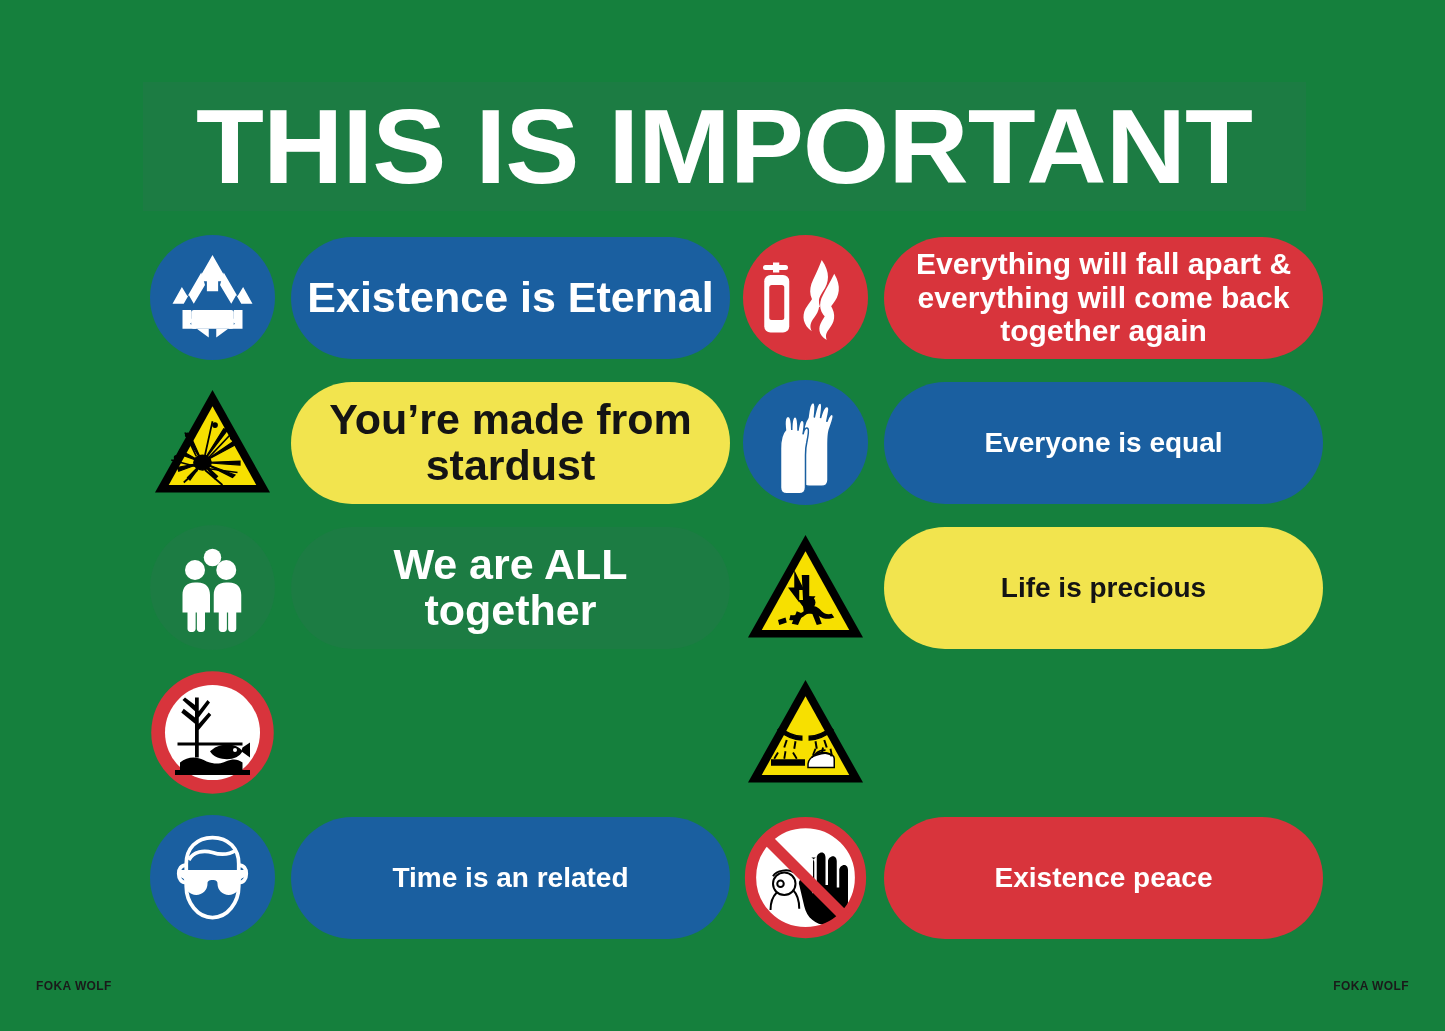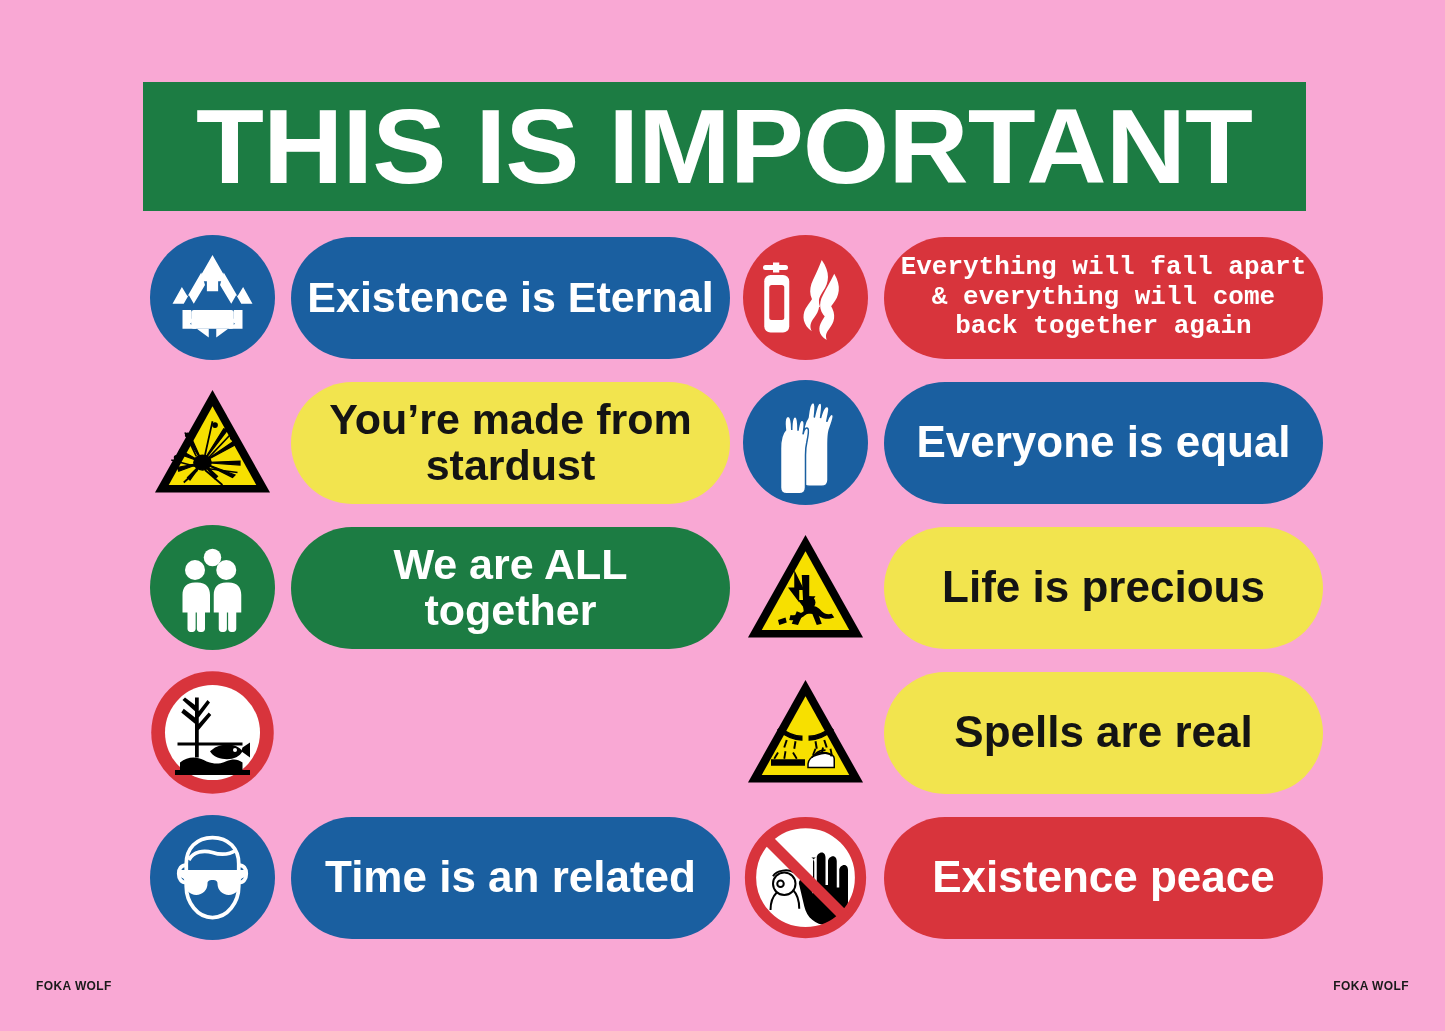--- a/index.html
+++ b/index.html
@@ -12,21 +12,21 @@
     height: 1031px;
     font-family: "Liberation Sans", sans-serif;
     overflow: hidden;
     position: relative;
   }
   .poster {
     position: absolute;
     left: 0; top: 0;
     width: 1445px;
     height: 1031px;
-    background: #f9a8d4;
+    background: #15803d;
   }
 
   
   .header-banner {
     position: absolute;
     left: 143px;
     top: 82px;
     width: 1163px;
     height: 129px;
     background: #1c7c43;
@@ -99,22 +99,22 @@
 
   .bg-blue   { background: #1a5fa0; }
   .bg-red    { background: #d8343c; }
   .bg-green  { background: #1c7c43; }
   .bg-yellow { background: #f2e44e; }
 
   .txt-white { color: #ffffff; }
   .txt-black { color: #141414; }
 
   .fs-lg  { font-size: 43px; }
-  .fs-md  { font-size: 44px; }
-  .fs-sm  { font-size: 26px; line-height: 1.13; font-family: Liberation Mono, monospace; }
+  .fs-md  { font-size: 28px; }
+  .fs-sm  { font-size: 30px; line-height: 1.13; }
 
   
   .footer {
     position: absolute;
     left: 0;
     bottom: 0;
     width: 1445px;
     height: 70px;
   }
   .footer-mark {
@@ -343,23 +343,20 @@
               <path d="M55 70 c2 -3 5 -4 9 -4 c3 0 6 1 7 3" fill="none" stroke-width="1.4"></path>
               <path d="M58 67 c2 -2 5 -3 8 -3" fill="none" stroke-width="1.4"></path>
               <g stroke-width="1.5" fill="none">
                 <line x1="58" y1="63" x2="56" y2="68"></line>
                 <line x1="64" y1="62" x2="63" y2="67"></line>
                 <line x1="70" y1="63" x2="71" y2="68"></line>
               </g>
             </g>
           </svg>
         </div>
-        <div class="pill bg-yellow">
-          <span class="pill-text txt-black fs-md">Spells are real</span>
-        </div>
       </div>
 
     </div>
 
     <div class="row">
 
       <div class="col col-left">
         <div class="icon-box">
           <svg width="125" height="125" viewBox="0 0 100 100">
             <circle cx="50" cy="50" r="50" fill="#1a5fa0"></circle>

